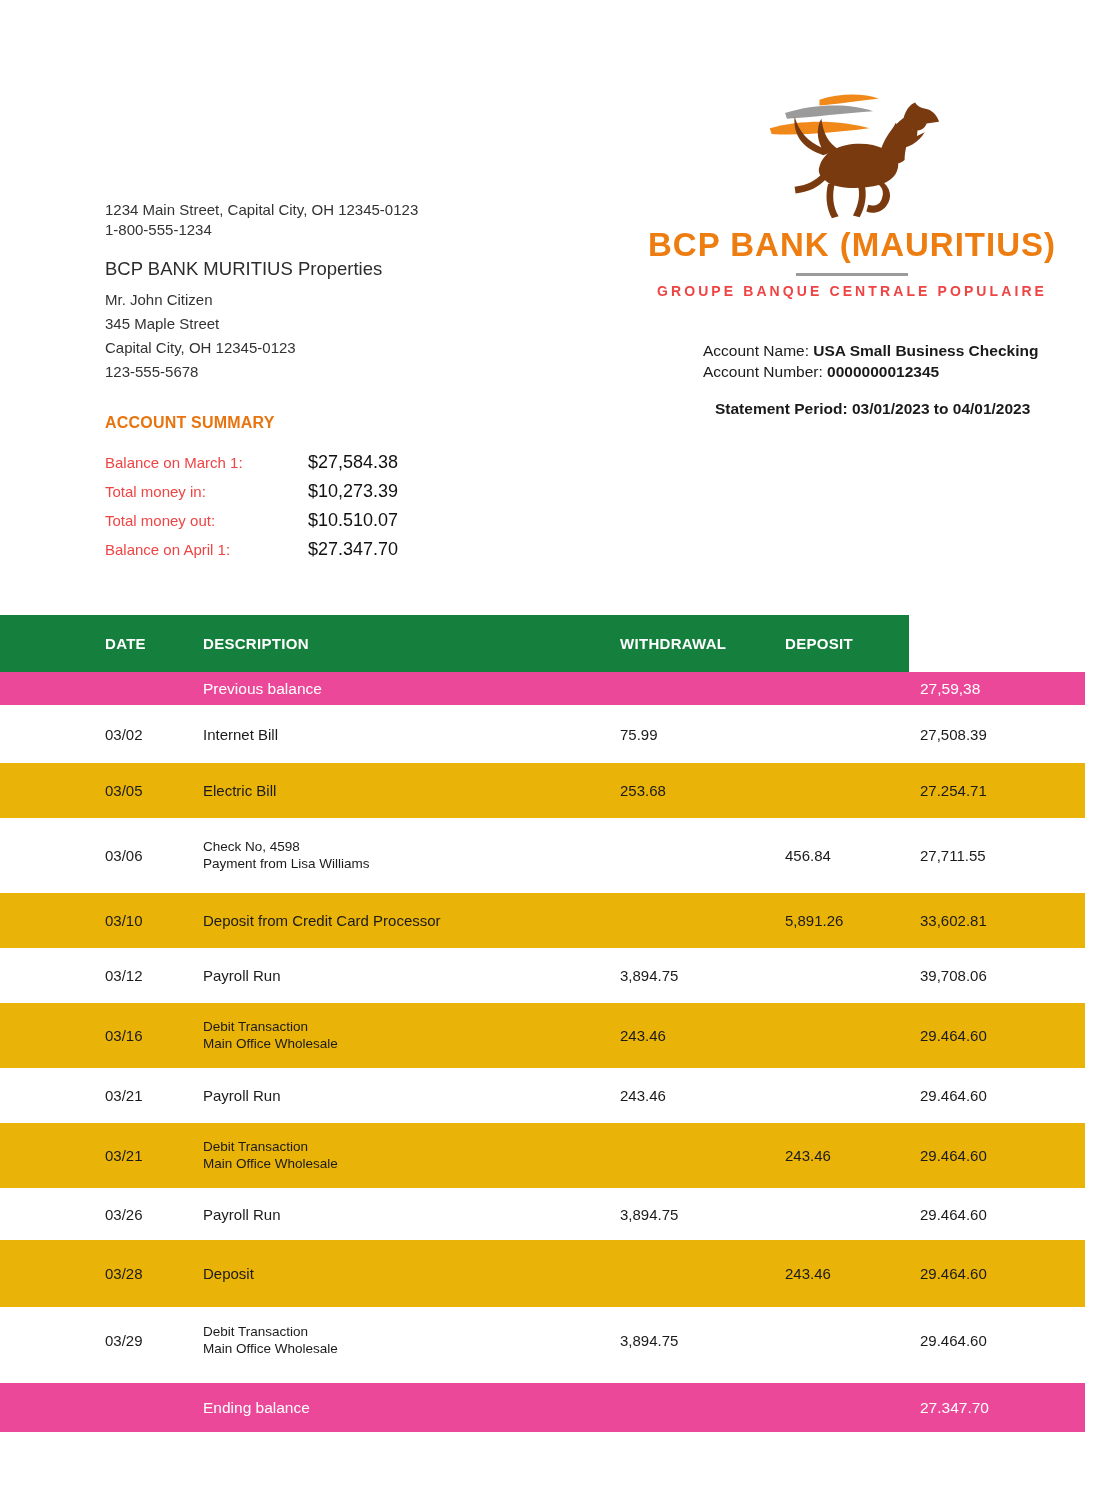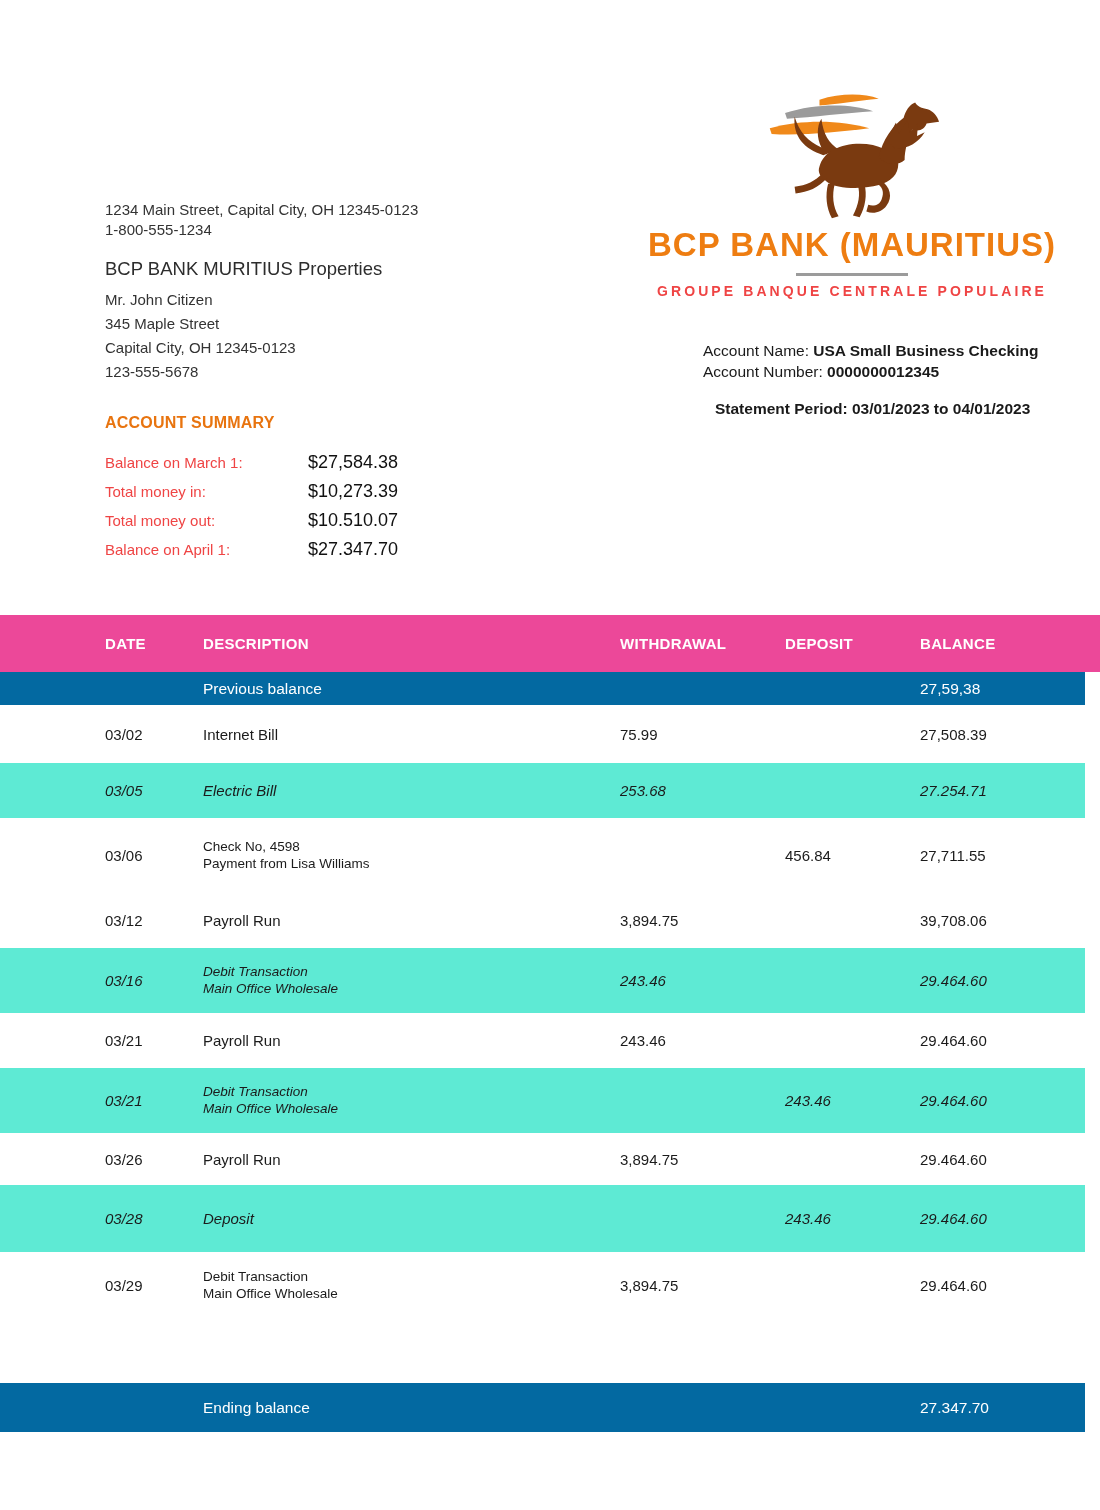--- a/index.html
+++ b/index.html
@@ -41,32 +41,32 @@
   .summary-label { width:203px; font-size:15px; color:#ef4444; }
   .summary-value { font-size:18px; color:#111; }
 
   
   .trow {
     display:grid;
     grid-template-columns:105px 98px 409px 173px 135px 1fr;
     align-items:center;
   }
   .thead {
-    left:0; top:615px; width:1100px; height:57px;
-    background:#ec4899; color:#ffffff; font-size:15px; font-weight:700; letter-spacing:0.3px;
+    left:0; top:615px; width:909px; height:57px;
+    background:#15803d; color:#ffffff; font-size:15px; font-weight:700; letter-spacing:0.3px;
   }
   .band {
     left:0; width:1085px; color:#ffffff; font-size:15.5px;
-    background:#0369a1;
+    background:#ec4899;
   }
   .band-prev { top:672px; height:33px; }
   .band-end  { top:1383px; height:49px; }
   .rows-wrap { left:0; top:705px; width:1085px; }
   .datarow { font-size:15px; color:#1b1b1b; }
-  .datarow.pink { background:#5eead4;font-style:italic; }
+  .datarow.pink { background:#eab308; }
   .desc-two { font-size:13.5px; line-height:1.25; }
   .cell-date { grid-column:2; }
   .cell-desc { grid-column:3; }
   .cell-wd   { grid-column:4;margin-left:8px; }
   .cell-dep  { grid-column:5; }
   .cell-bal  { grid-column:6; }
   .d2 { display:block; }
 </style>
 </head>
 <body>
@@ -174,20 +174,27 @@
     <span class="cell-date">03/06</span>
     <span class="cell-desc desc-two">
       <span class="d2">Check No, 4598</span>
       <span class="d2">Payment from Lisa Williams</span>
     </span>
     <span class="cell-wd"></span>
     <span class="cell-dep">456.84</span>
     <span class="cell-bal">27,711.55</span>
   </div>
 
+  <div class="trow datarow pink" style="height:55px">
+    <span class="cell-date">03/10</span>
+    <span class="cell-desc">Deposit from Credit Card Processor</span>
+    <span class="cell-wd"></span>
+    <span class="cell-dep">5,891.26</span>
+    <span class="cell-bal">33,602.81</span>
+  </div>
 
   <div class="trow datarow" style="height:55px">
     <span class="cell-date">03/12</span>
     <span class="cell-desc">Payroll Run</span>
     <span class="cell-wd">3,894.75</span>
     <span class="cell-dep"></span>
     <span class="cell-bal">39,708.06</span>
   </div>
 
   <div class="trow datarow pink" style="height:65px">

